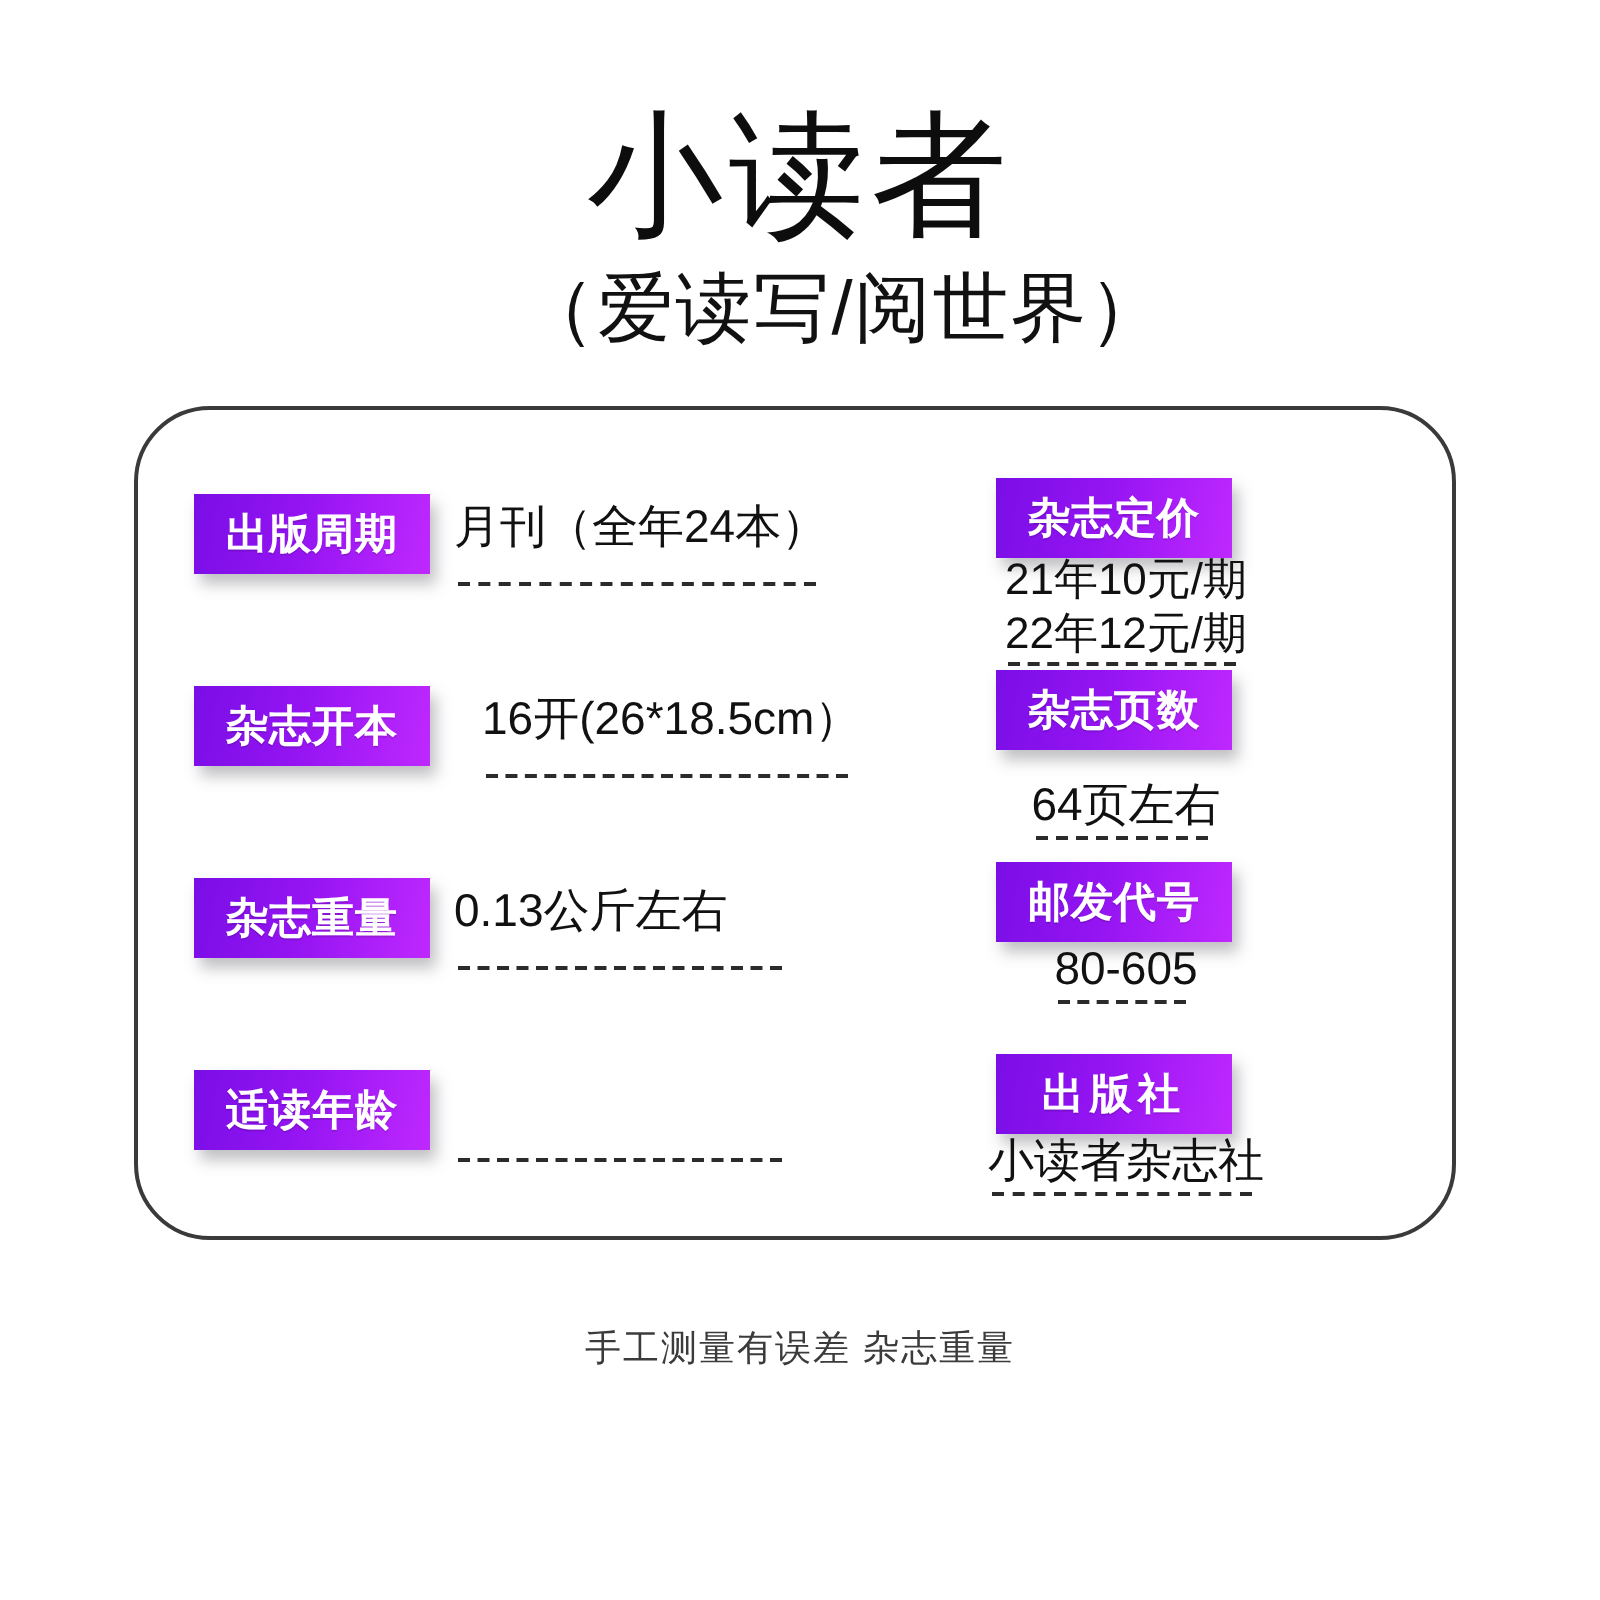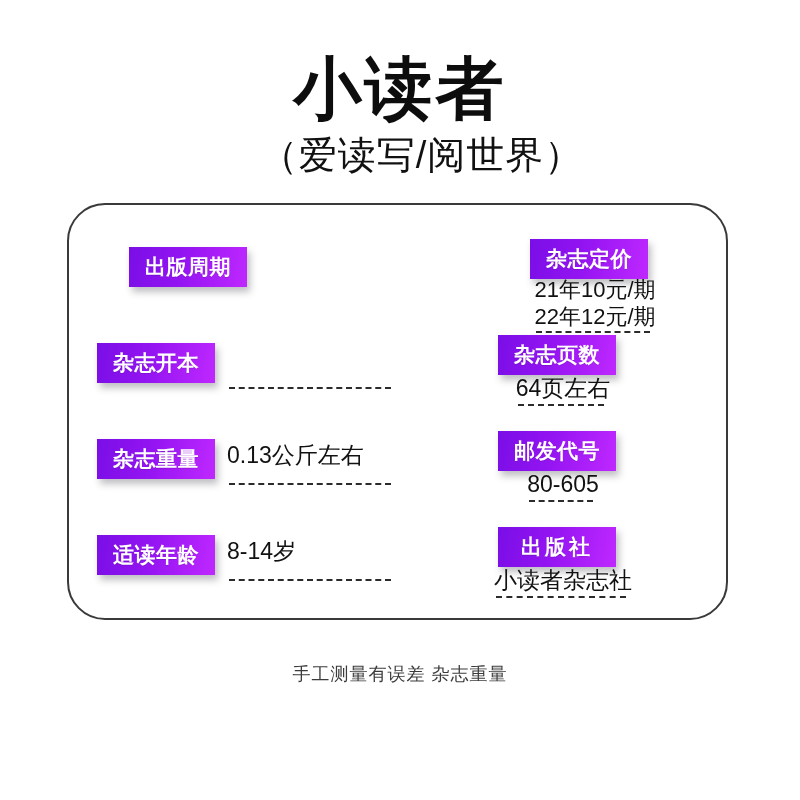--- a/index.html
+++ b/index.html
@@ -21,21 +21,21 @@
     top: 0;
     left: 0;
     width: 800px;
     text-align: center;
   }
   .title {
     margin: 0;
     padding-top: 54px;
     font-size: 68px;
     line-height: 1.0;
-    font-weight: bold;
+    font-weight: normal;
     letter-spacing: 3px;
     color: #0d0d0d;
     font-family: "Liberation Sans", "DejaVu Sans", sans-serif;
   }
   .subtitle {
     margin: 0;
     padding-top: 14px;
     font-size: 38px;
     line-height: 1.0;
     font-weight: 500;
@@ -68,22 +68,22 @@
   
   .spec-row {
     position: absolute;
     height: 56px;
     display: flex;
     align-items: center;
   }
   .col-left  { left: 28px;  width: 300px; }
   .col-right { left: 338px; width: 300px; flex-direction: column; }
 
-  .r1 { top: 34px; margin-left: 32px; }
-  .r2 { top: 130px; }
+  .r1 { top: 34px; }
+  .r2 { top: 130px; gap: 14px; }
   .r3 { top: 226px; }
   .r4 { top: 322px; }
 
   .badge {
     flex: 0 0 auto;
     width: 118px;
     height: 40px;
     box-sizing: border-box;
     display: flex;
     align-items: center;
@@ -146,34 +146,39 @@
 <div class="header">
   <h1 class="title">小读者</h1>
   <div class="subtitle">（爱读写/阅世界）</div>
 </div>
 
 <div class="spec-card">
   <div class="spec-grid">
 
     <div class="spec-row col-left r1">
       <div class="badge">出版周期</div>
+      <div class="value-wrap">
+        <div class="value">月刊（全年24本）</div>
+        <div class="dash"></div>
+      </div>
     </div>
 
     <div class="spec-row col-right r1">
       <div class="badge">杂志定价</div>
       <div class="value-wrap">
         <div class="value two-line">21年10元/期</div>
         <div class="value two-line">22年12元/期</div>
         <div class="dash"></div>
       </div>
     </div>
 
     <div class="spec-row col-left r2">
       <div class="badge">杂志开本</div>
       <div class="value-wrap">
+        <div class="value">16开(26*18.5cm）</div>
         <div class="dash"></div>
       </div>
     </div>
 
     <div class="spec-row col-right r2">
       <div class="badge">杂志页数</div>
       <div class="value-wrap">
         <div class="value">64页左右</div>
         <div class="dash"></div>
       </div>
@@ -191,21 +196,20 @@
       <div class="badge">邮发代号</div>
       <div class="value-wrap">
         <div class="value">80-605</div>
         <div class="dash"></div>
       </div>
     </div>
 
     <div class="spec-row col-left r4">
       <div class="badge">适读年龄</div>
       <div class="value-wrap">
-        <div class="value">8-14岁</div>
         <div class="dash"></div>
       </div>
     </div>
 
     <div class="spec-row col-right r4">
       <div class="badge narrow-text">出版社</div>
       <div class="value-wrap">
         <div class="value">小读者杂志社</div>
         <div class="dash"></div>
       </div>

